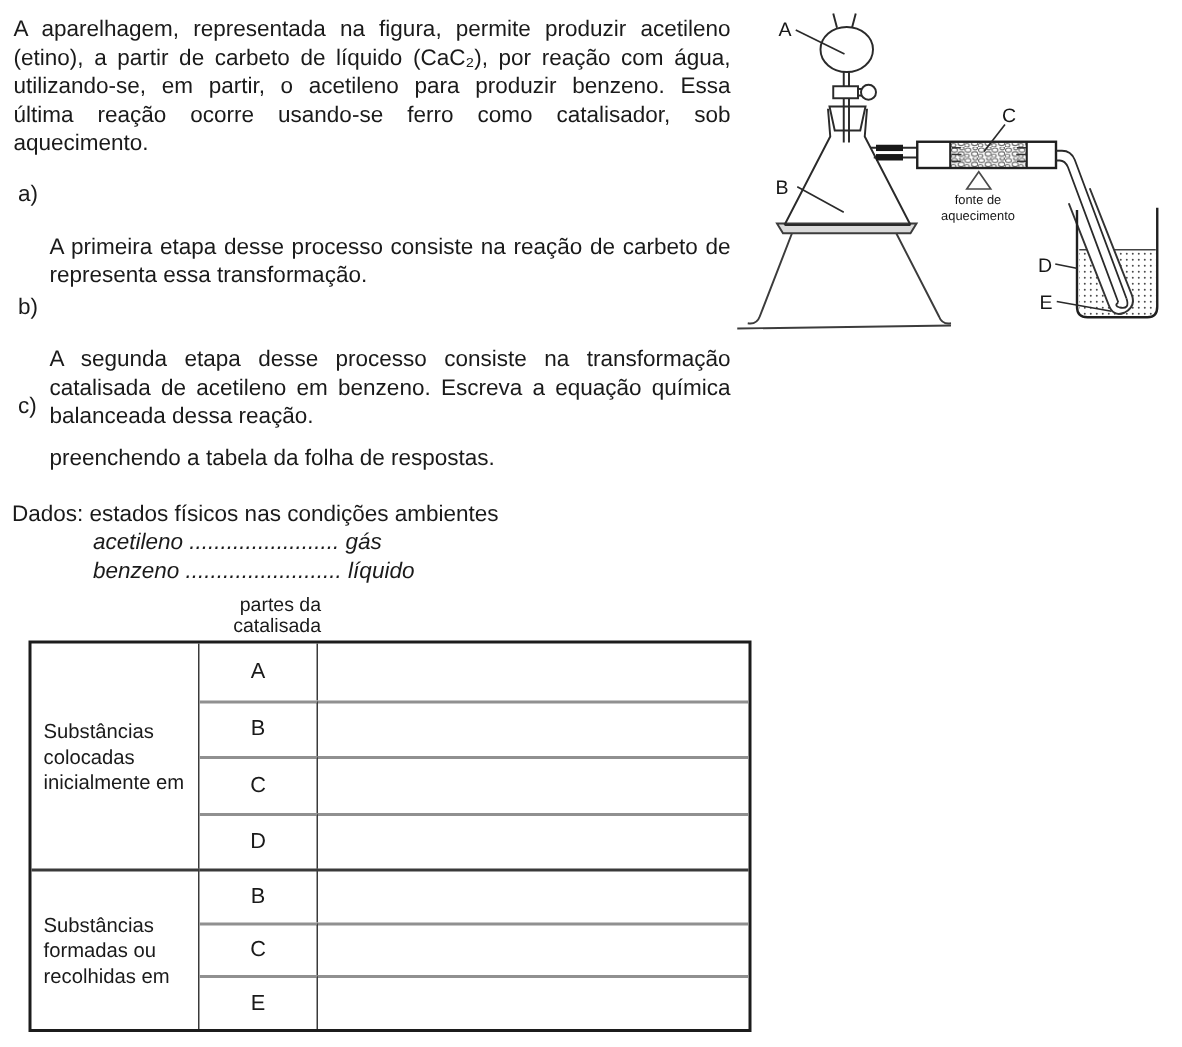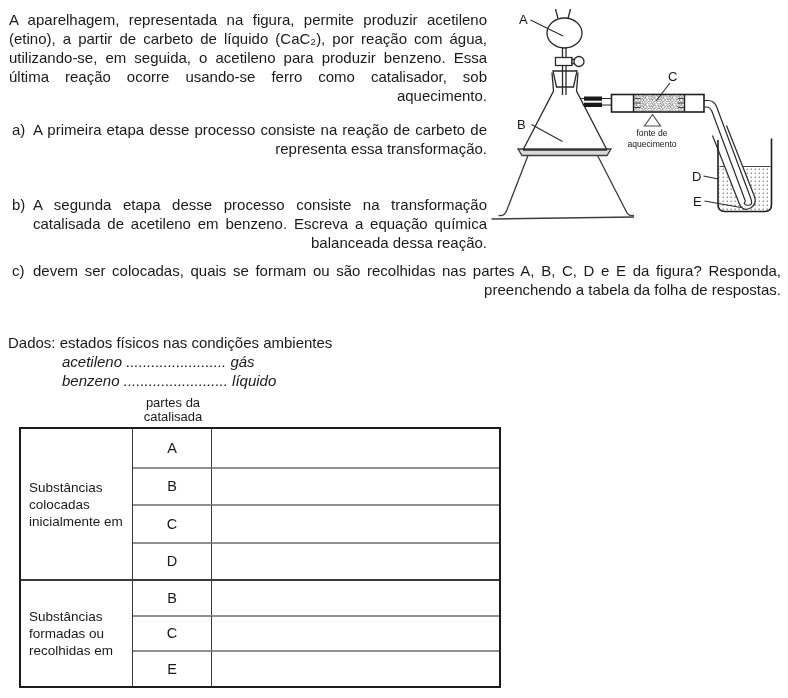--- a/index.html
+++ b/index.html
@@ -1,41 +1,41 @@
 <!DOCTYPE html>
 <html><head>
 <meta charset="utf-8">
 <style>
   html,body{margin:0;padding:0;background:#ffffff;}
   body{width:788px;height:698px;font-family:"Liberation Sans","DejaVu Sans",sans-serif;color:#1a1a1a;}
   .page{position:relative;width:788px;height:698px;background:#fff;overflow:hidden;}
 
   .blk{position:absolute;font-size:15px;line-height:19px;color:#1a1a1a;}
   .jl{text-align:justify;text-align-last:justify;}
-  .ll{text-align:right;}
+  .ll{text-align:left;}
 
   .intro{left:9px;top:10px;width:478px;}
 
   .qitem{position:absolute;display:flex;align-items:flex-start;}
   .marker{flex:0 0 21px;width:21px;font-size:15px;line-height:19px;}
-  .itext{width:454px;font-size:15px;line-height:19px;}
+  .itext{width:454px;font-size:15px;line-height:19px;margin-top:35px;}
   .itext.wide{width:748px;}
   #item-a{left:12px;top:120px;}
   #item-b{left:12px;top:195px;}
   #item-c{left:12px;top:261px;}
 
   .dados{left:8px;top:333px;}
   .dados .ind{padding-left:54px;font-style:italic;}
 
   svg.apparatus{position:absolute;left:490px;top:0;}
   svg.apparatus text{font-family:"Liberation Sans","DejaVu Sans",sans-serif;fill:#161616;}
   .dlabel{font-size:13px;}
   .heatlabel{font-size:8.6px;}
 
-  .tbl-header{position:absolute;left:132px;top:396px;width:82px;text-align:center;font-size:13px;line-height:14px;color:#1a1a1a;}
+  .tbl-header{position:absolute;left:132px;top:396px;width:82px;text-align:right;font-size:13px;line-height:14px;color:#1a1a1a;}
 
   .tbl{position:absolute;left:19px;top:427px;display:grid;
        grid-template-columns:112px 79px 287px;
        grid-template-rows:37.5px 37.5px 37.5px 37.5px 35.5px 35.5px 35.5px;
        border:2px solid #1c1c1c;background:#fff;}
   .tbl > div{box-sizing:border-box;}
   .gl{grid-column:1;border-right:1.5px solid #3a3a3a;display:flex;flex-direction:column;justify-content:center;padding-left:8px;font-size:13.5px;line-height:17px;}
   .g1{grid-row:1/5;}
   .g2{grid-row:5/8;border-top:2px solid #3a3a3a;}
   .lt{grid-column:2;border-right:1.5px solid #3a3a3a;display:flex;align-items:center;justify-content:center;font-size:14.5px;}
@@ -44,21 +44,21 @@
   .btd{border-top:2px solid #3a3a3a;}
 </style>
 </head>
 <body>
 
 <div class="page">
 
   <div class="blk intro">
     <div class="jl">A aparelhagem, representada na figura, permite produzir acetileno</div>
     <div class="jl">(etino), a partir de carbeto de líquido (CaC₂), por reação com água,</div>
-    <div class="jl">utilizando-se, em seguida, o acetileno para produzir benzeno. Essa</div>
+    <div class="jl">utilizando-se, em partir, o acetileno para produzir benzeno. Essa</div>
     <div class="jl">última reação ocorre usando-se ferro como catalisador, sob</div>
     <div class="ll">aquecimento.</div>
   </div>
 
   <div class="qitem" id="item-a">
     <div class="marker">a)</div>
     <div class="itext">
       <div class="jl">A primeira etapa desse processo consiste na reação de carbeto de</div>
       <div class="ll">representa essa transformação.</div>
     </div>
@@ -69,21 +69,20 @@
     <div class="itext">
       <div class="jl">A segunda etapa desse processo consiste na transformação</div>
       <div class="jl">catalisada de acetileno em benzeno. Escreva a equação química</div>
       <div class="ll">balanceada dessa reação.</div>
     </div>
   </div>
 
   <div class="qitem" id="item-c">
     <div class="marker">c)</div>
     <div class="itext wide">
-      <div class="jl">devem ser colocadas, quais se formam ou são recolhidas nas partes A, B, C, D e E da figura? Responda,</div>
       <div class="ll">preenchendo a tabela da folha de respostas.</div>
     </div>
   </div>
 
   <div class="blk dados">
     <div>Dados: estados físicos nas condições ambientes</div>
     <div class="ind">acetileno ........................ gás</div>
     <div class="ind">benzeno ......................... líquido</div>
   </div>
 

